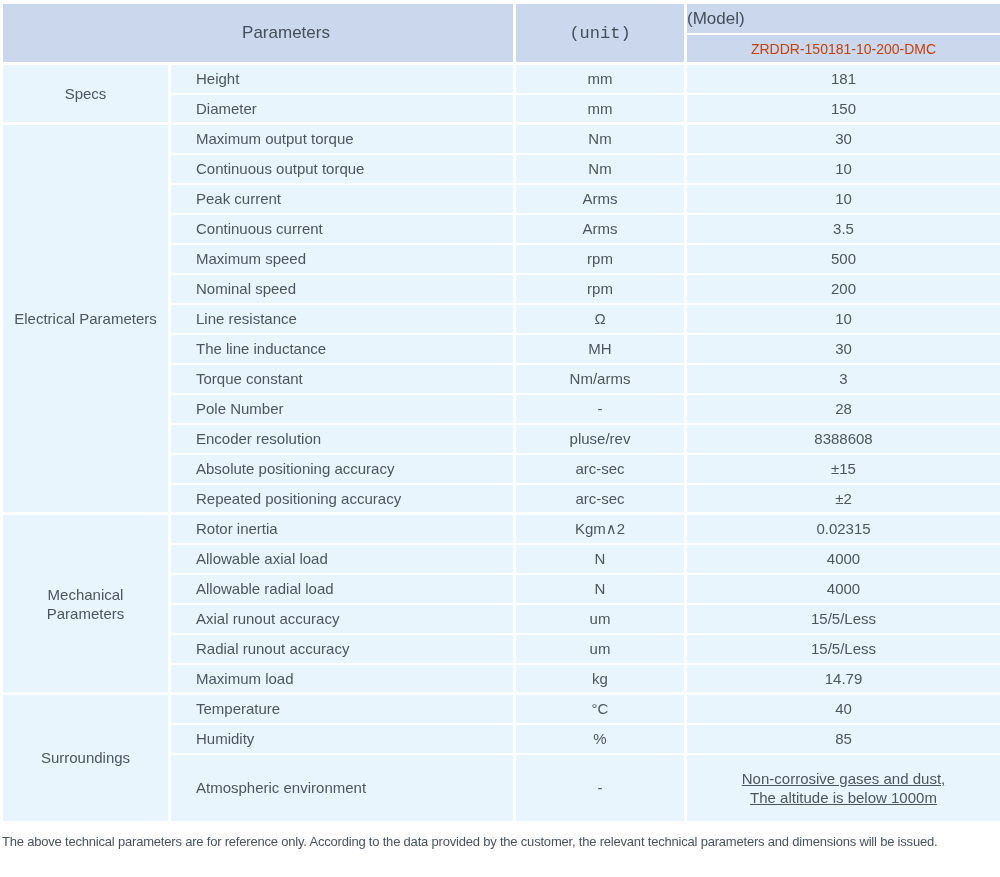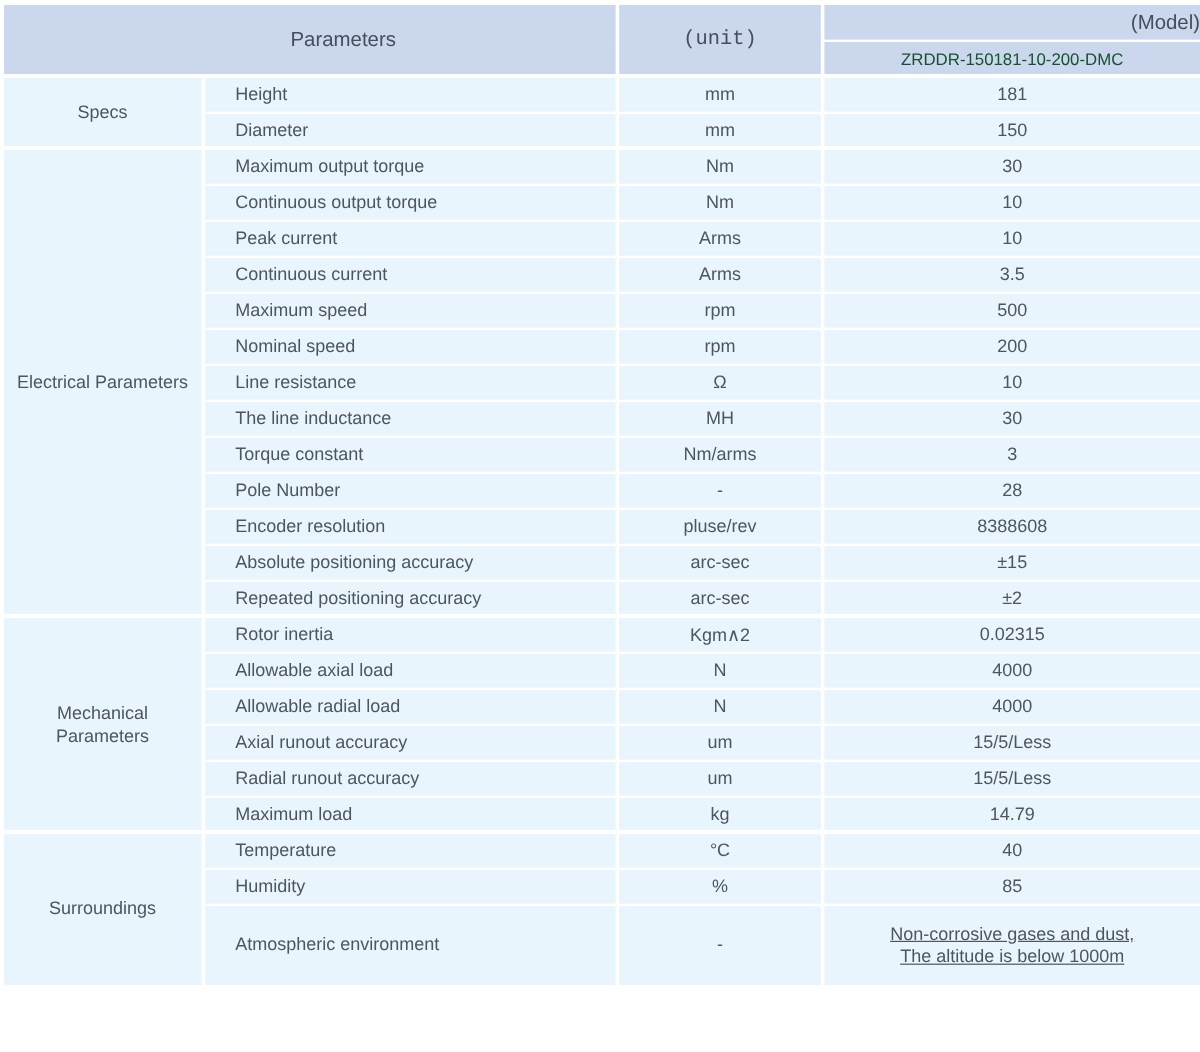--- a/index.html
+++ b/index.html
@@ -37,26 +37,26 @@
   }
   tr.section-start th, tr.section-start td { border-top-width: 3px; }
 
   thead th {
     background: #cbd7ec;
     color: #454e5c;
     font-size: 17px;
   }
   th.h-params { height: 58px; padding-left: 56px; text-align: center; }
   th.h-unit   { text-align: center; font-family: Liberation Mono, monospace; }
-  th.h-model  { height: 28px; text-align: right; }
+  th.h-model  { height: 28px; text-align: left; }
   th.h-model-code {
     height: 26px;
     text-align: center;
     font-size: 14px;
-    color: #14532d;
+    color: #c2410c;
   }
 
   tbody td { background: #e8f5fc; font-size: 15px; }
   td.cat {
     text-align: center;
     line-height: 19px;
     padding: 0 10px;
   }
   td.pname {
     text-align: left;
@@ -227,13 +227,14 @@
         <td class="pname">Atmospheric environment</td>
         <td class="punit">-</td>
         <td class="pvalue">
           <div class="vline">Non-corrosive gases and dust,</div>
           <div class="vline">The altitude is below 1000m</div>
         </td>
       </tr>
     </tbody>
   </table>
 
+  <div class="footer-note">The above technical parameters are for reference only. According to the data provided by the customer, the relevant technical parameters and dimensions will be issued.</div>
 </div>
 
 </body></html>

